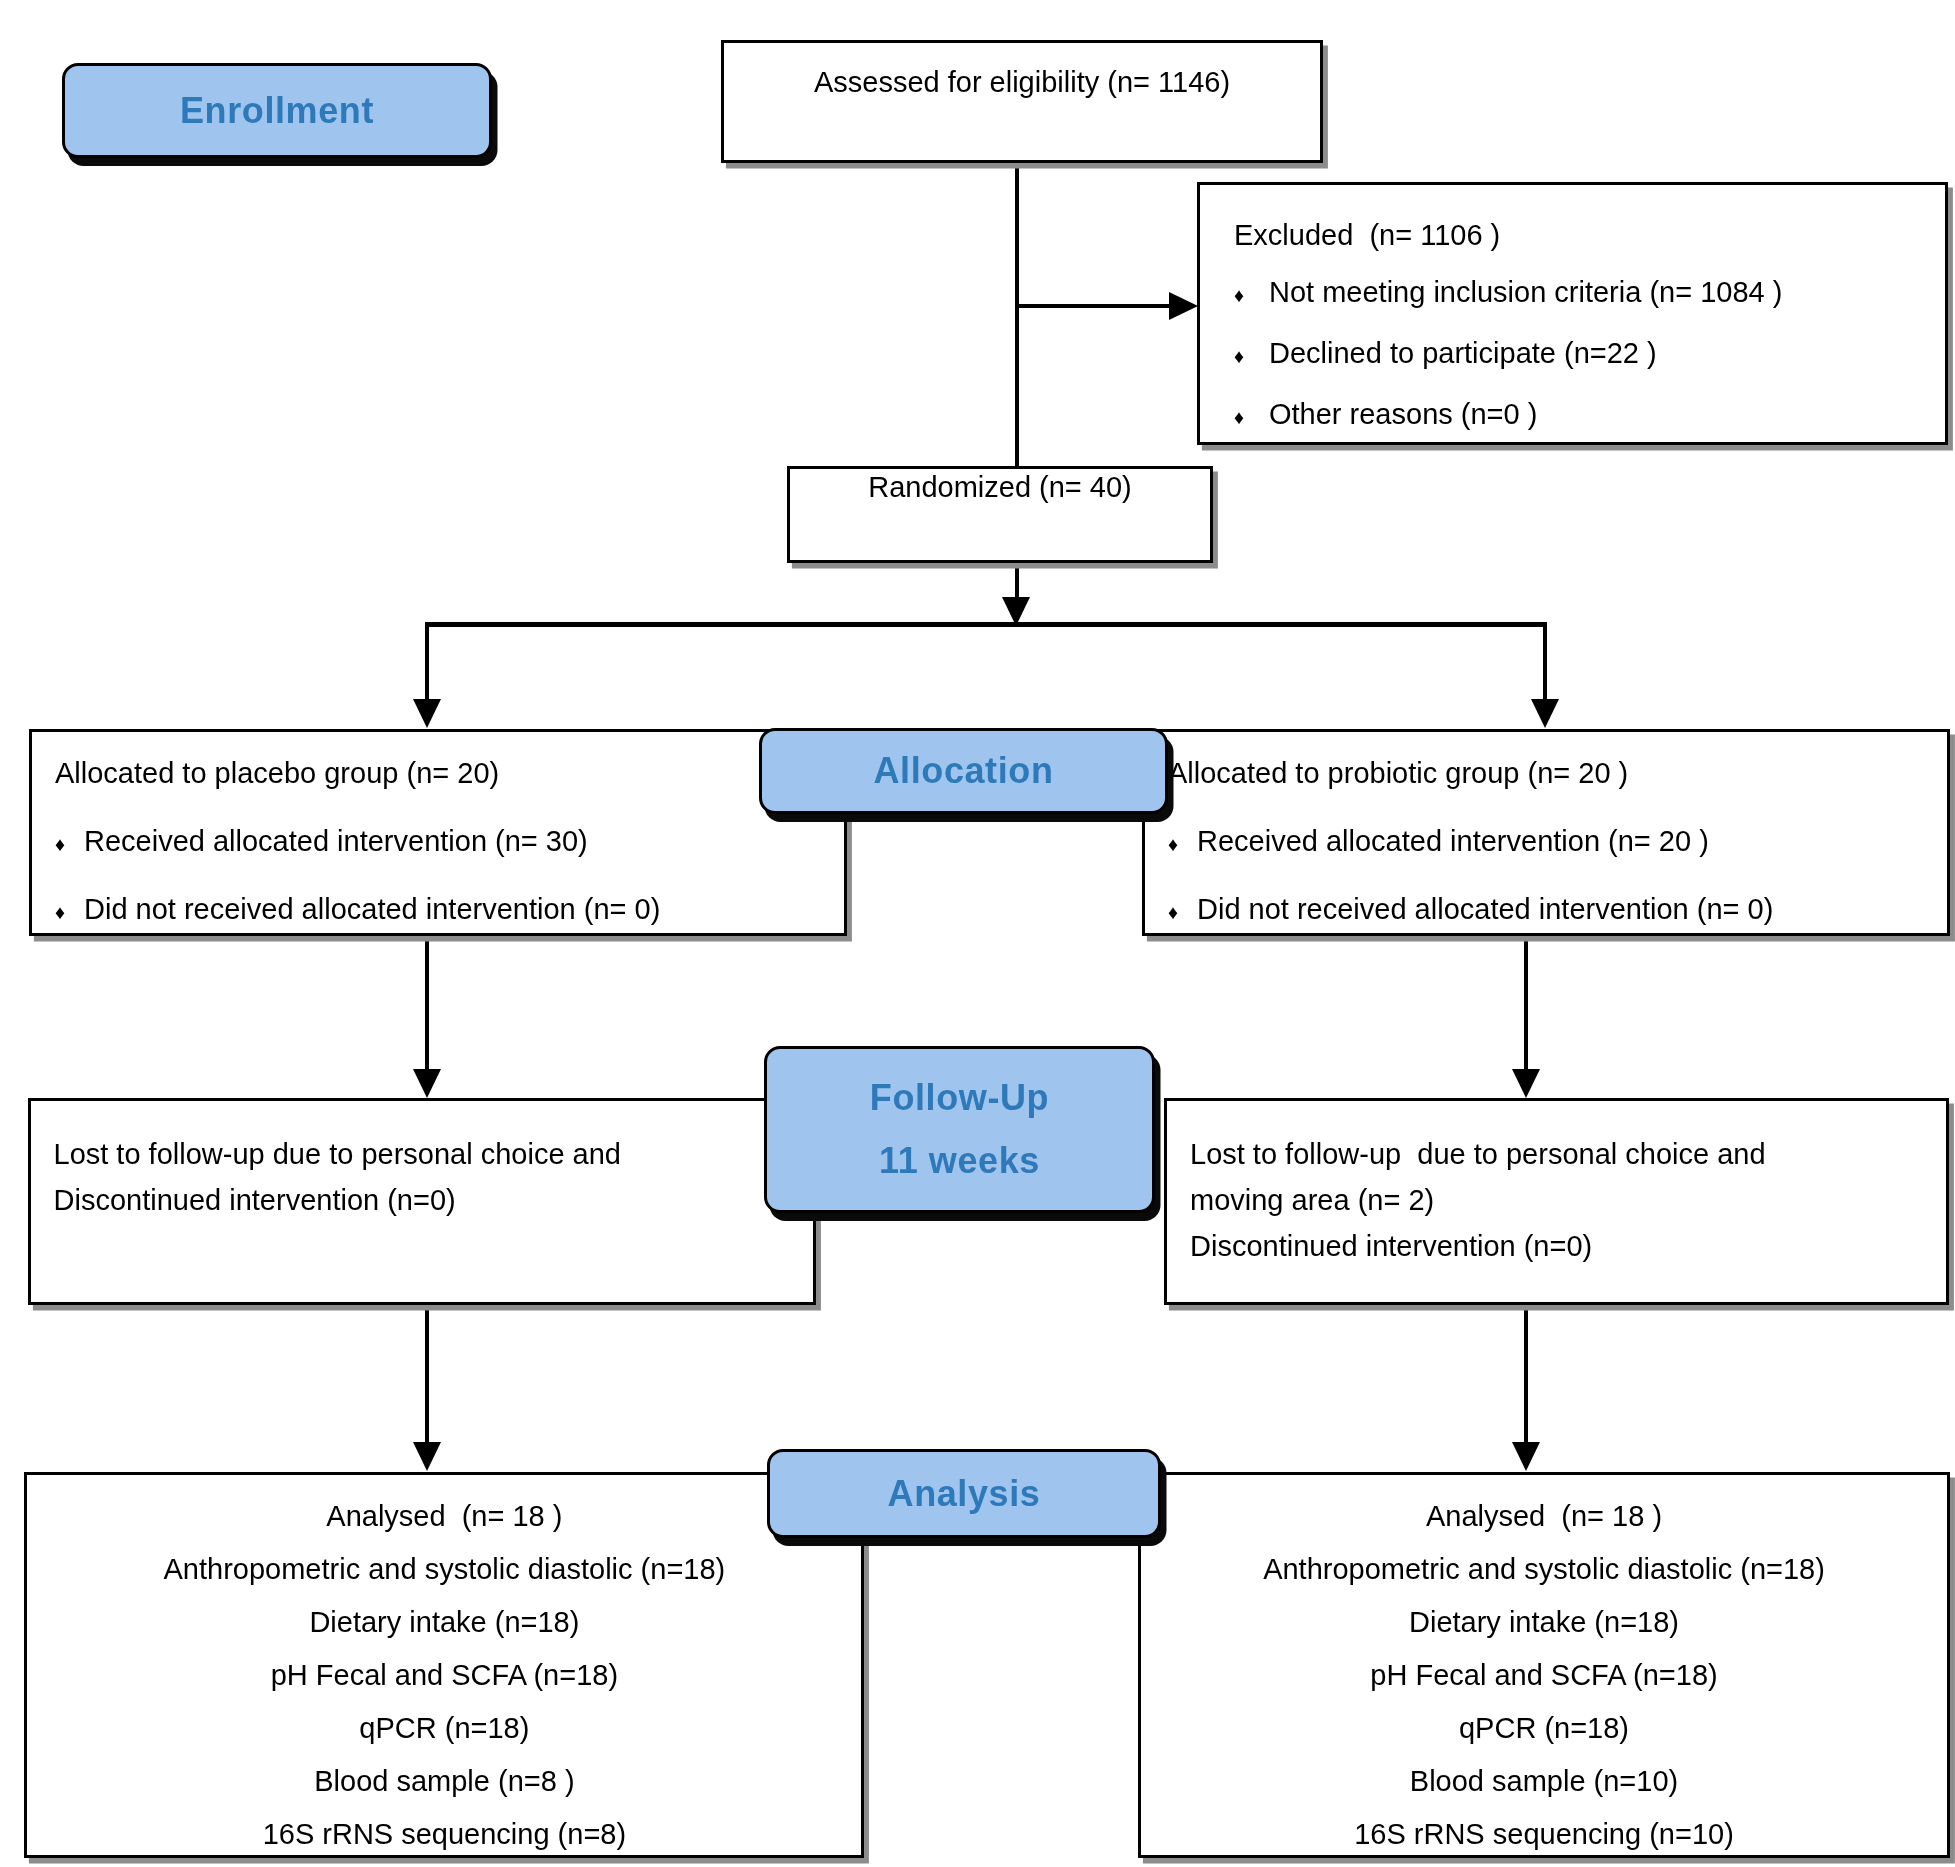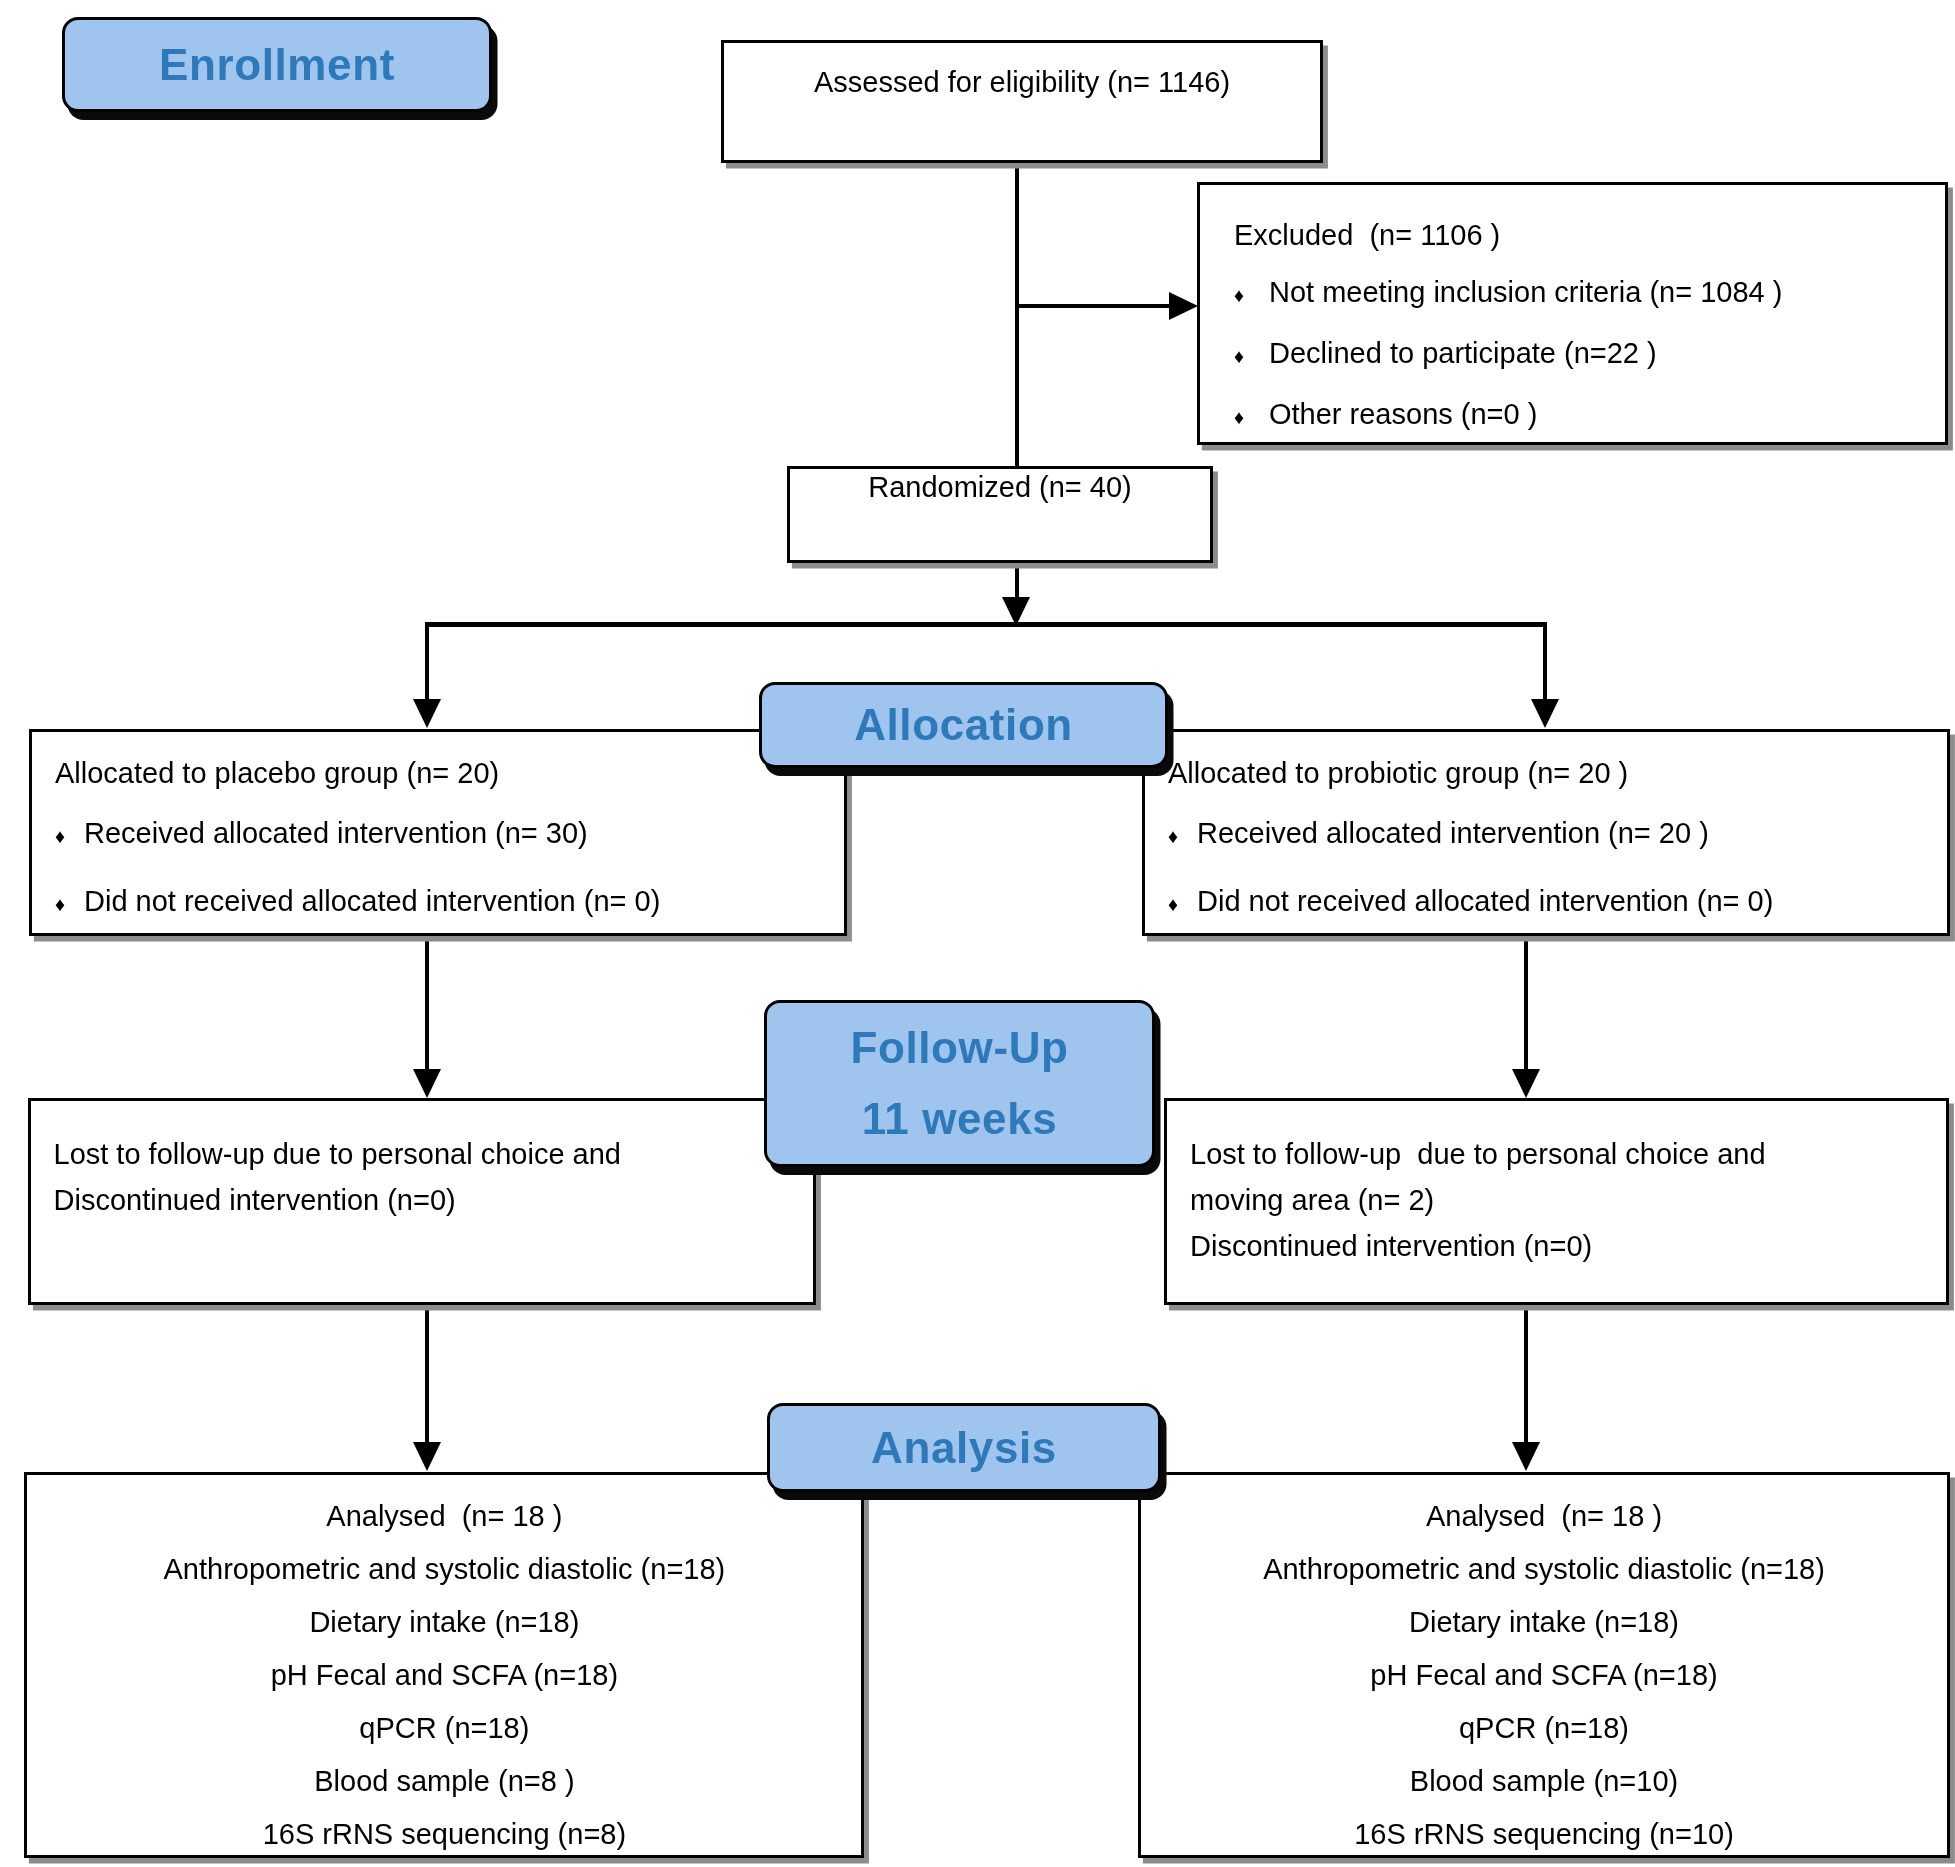--- a/index.html
+++ b/index.html
@@ -36,42 +36,43 @@
     font-size:29px;
     line-height:1.25;
   }
   .box.center-top{display:flex;justify-content:center;align-items:flex-start;padding-top:21px;}
   .box.center-mid{display:flex;justify-content:center;align-items:flex-start;}
   .pad-list{padding:32px 21px 0 34px;}
   .title-line{margin:0 0 21px 0;}
   .brow{display:flex;align-items:baseline;margin:0 0 24.4px 0;}
   .brow .diamond{font-size:19.6px;flex:0 0 35px;}
   .alloc-pad{padding:23px 16px 0 23px;}
-  .alloc-pad .title-line{margin-bottom:24px;}
+  .alloc-pad .title-line{margin-bottom:32px;}
   .alloc-pad .brow{margin-bottom:31px;}
   .alloc-pad .brow .diamond{flex:0 0 29px;}
   .fu-pad{padding:31px 16px 0 23px;line-height:1.58;}
   .an-pad{padding:14.7px 7.3px 0 7.3px;text-align:center;line-height:1.83;}
   
   .stage{
     position:absolute;
     box-sizing:border-box;
     background:var(--label-fill,#9FC5EE);
     border:3.1px solid #000;
     border-radius:16px;
     box-shadow:5.5px 8px 0 #0a0a0a;
     display:flex;
     flex-direction:column;
     align-items:center;
     justify-content:center;
     row-gap:21px;
     color:var(--label-text,#2E79B9);
     font-weight:bold;
-    font-size:44px;
+    font-size:36px;
     letter-spacing:0.6px;
+    margin-top:46px;
   }
 </style>
 </head>
 <body>
 
 <div class="canvas">
 
   <div class="line" style="left:1015px;top:152px;width:4.3px;height:314px;"></div>
   <div class="line" style="left:1015px;top:304px;width:156px;height:4.3px;"></div>
   <div class="ah-right" style="left:1169px;top:292px;"></div>

